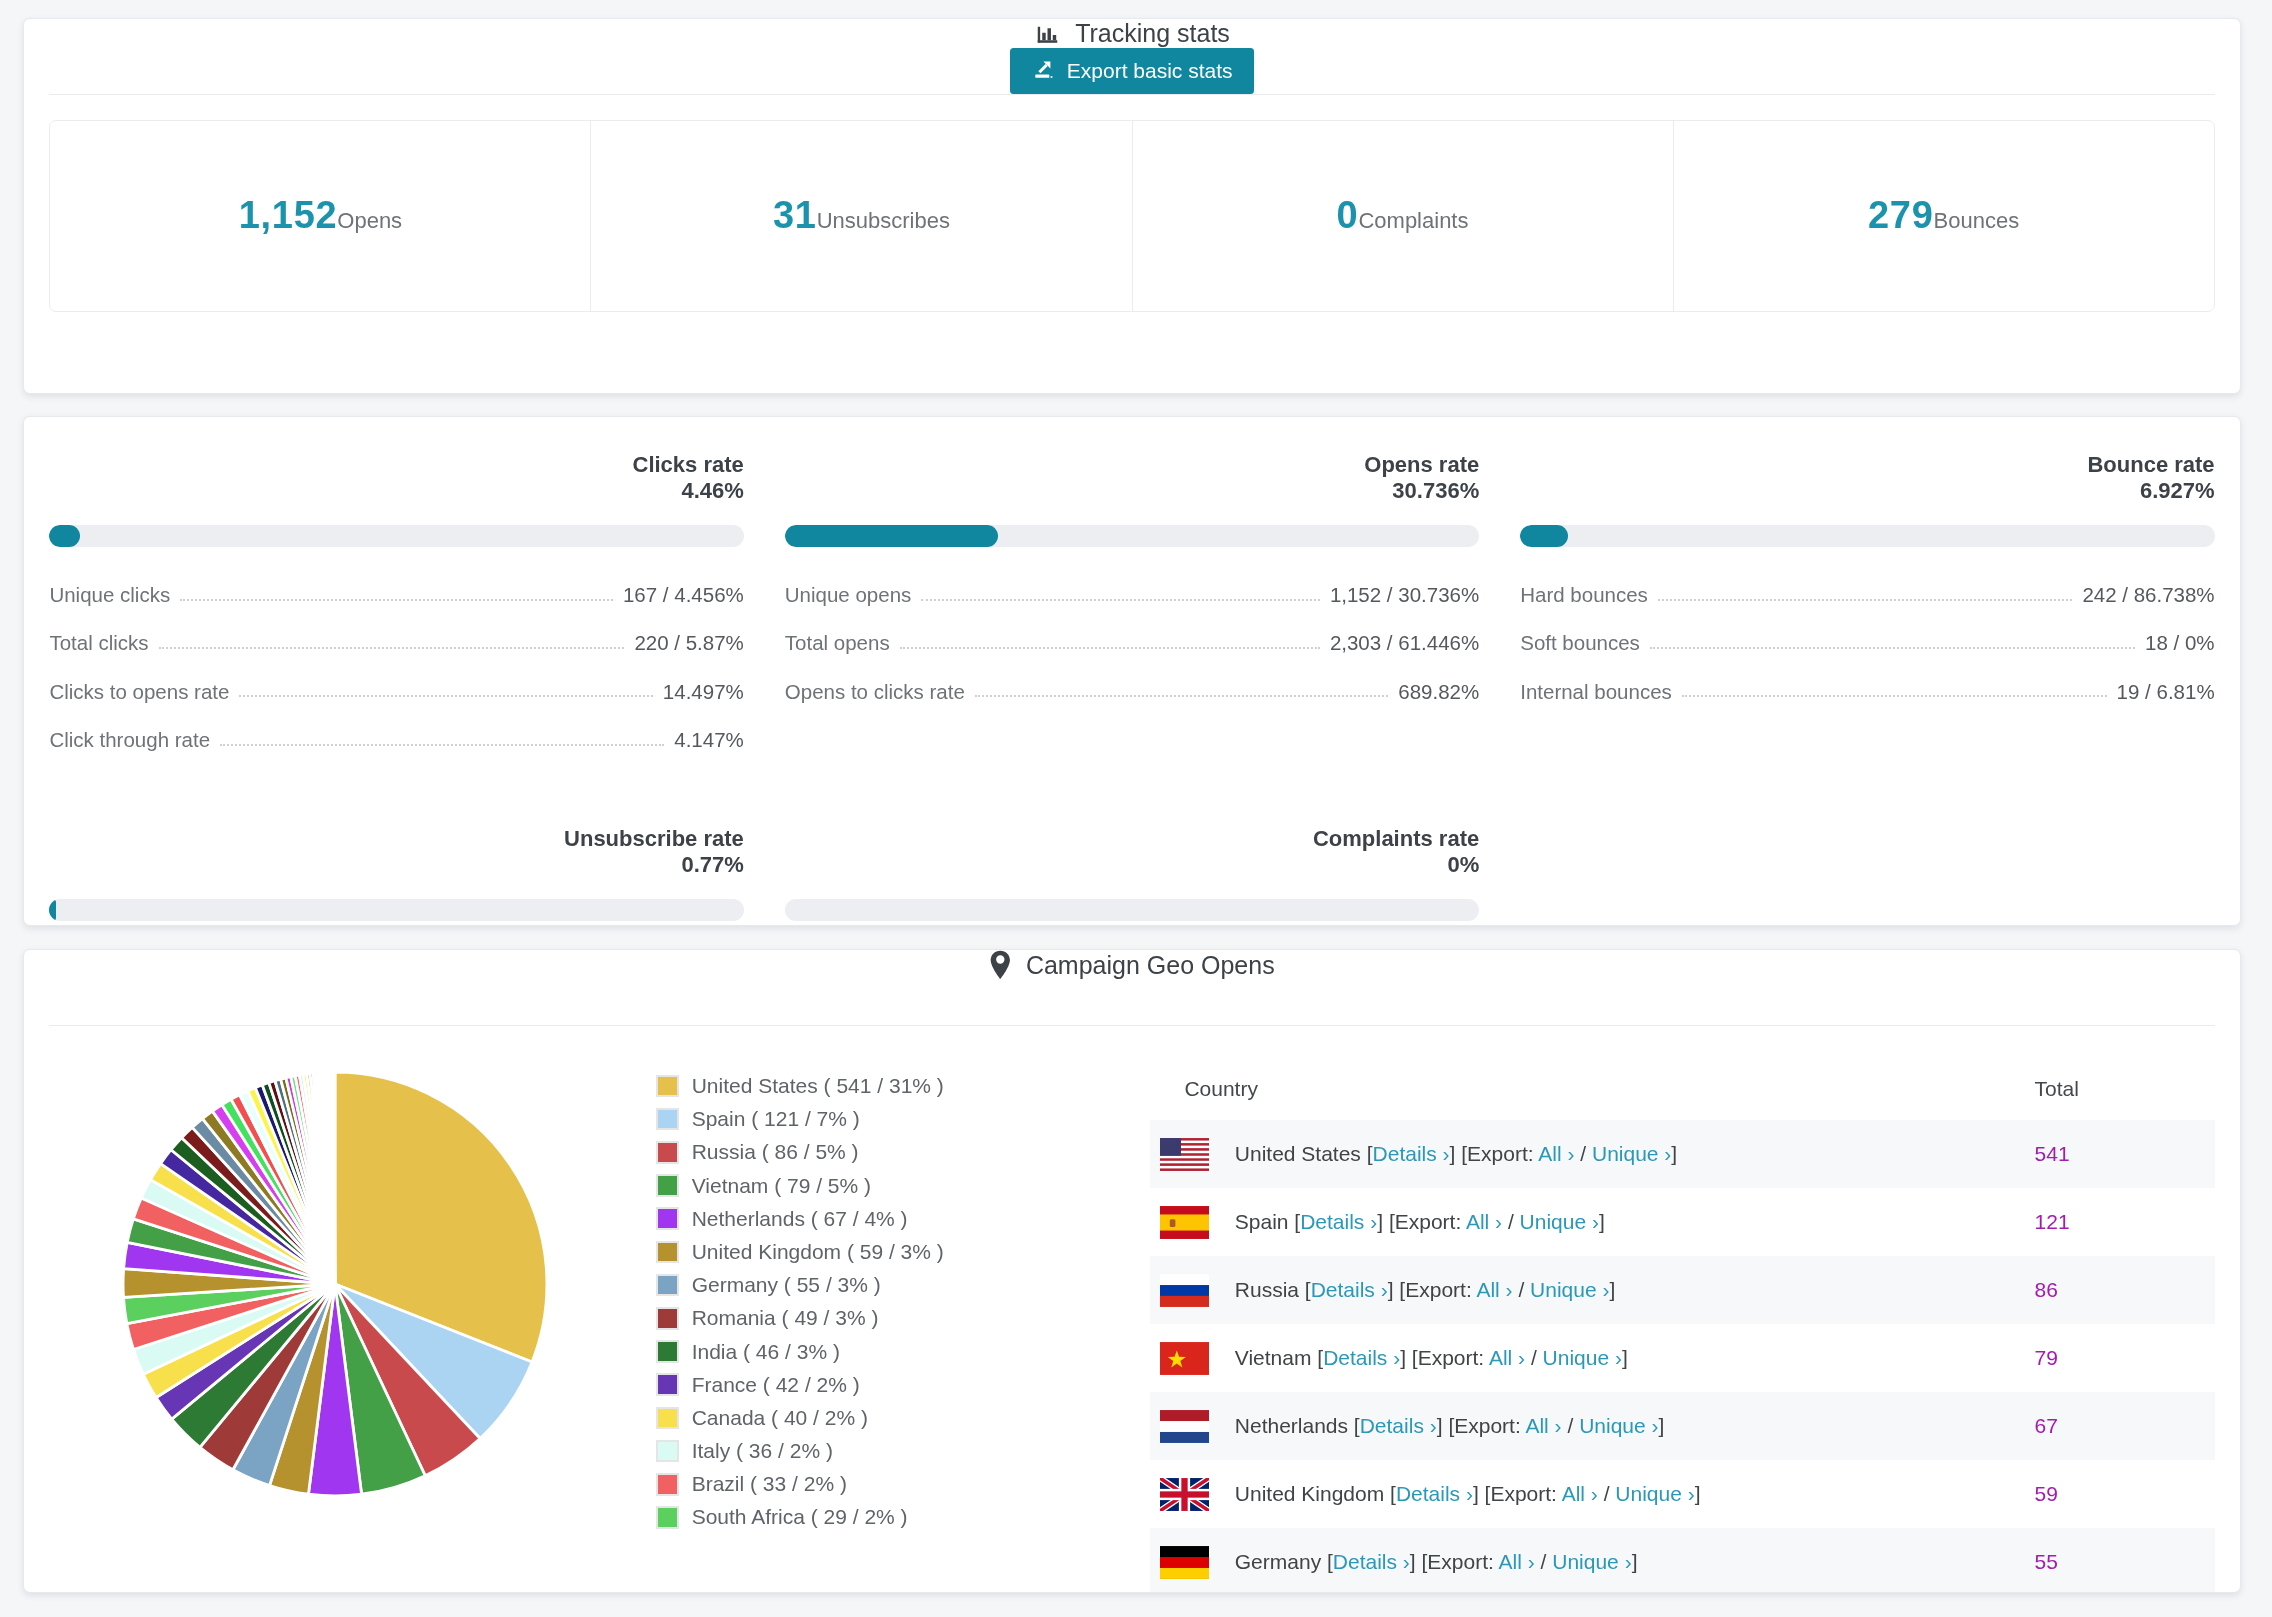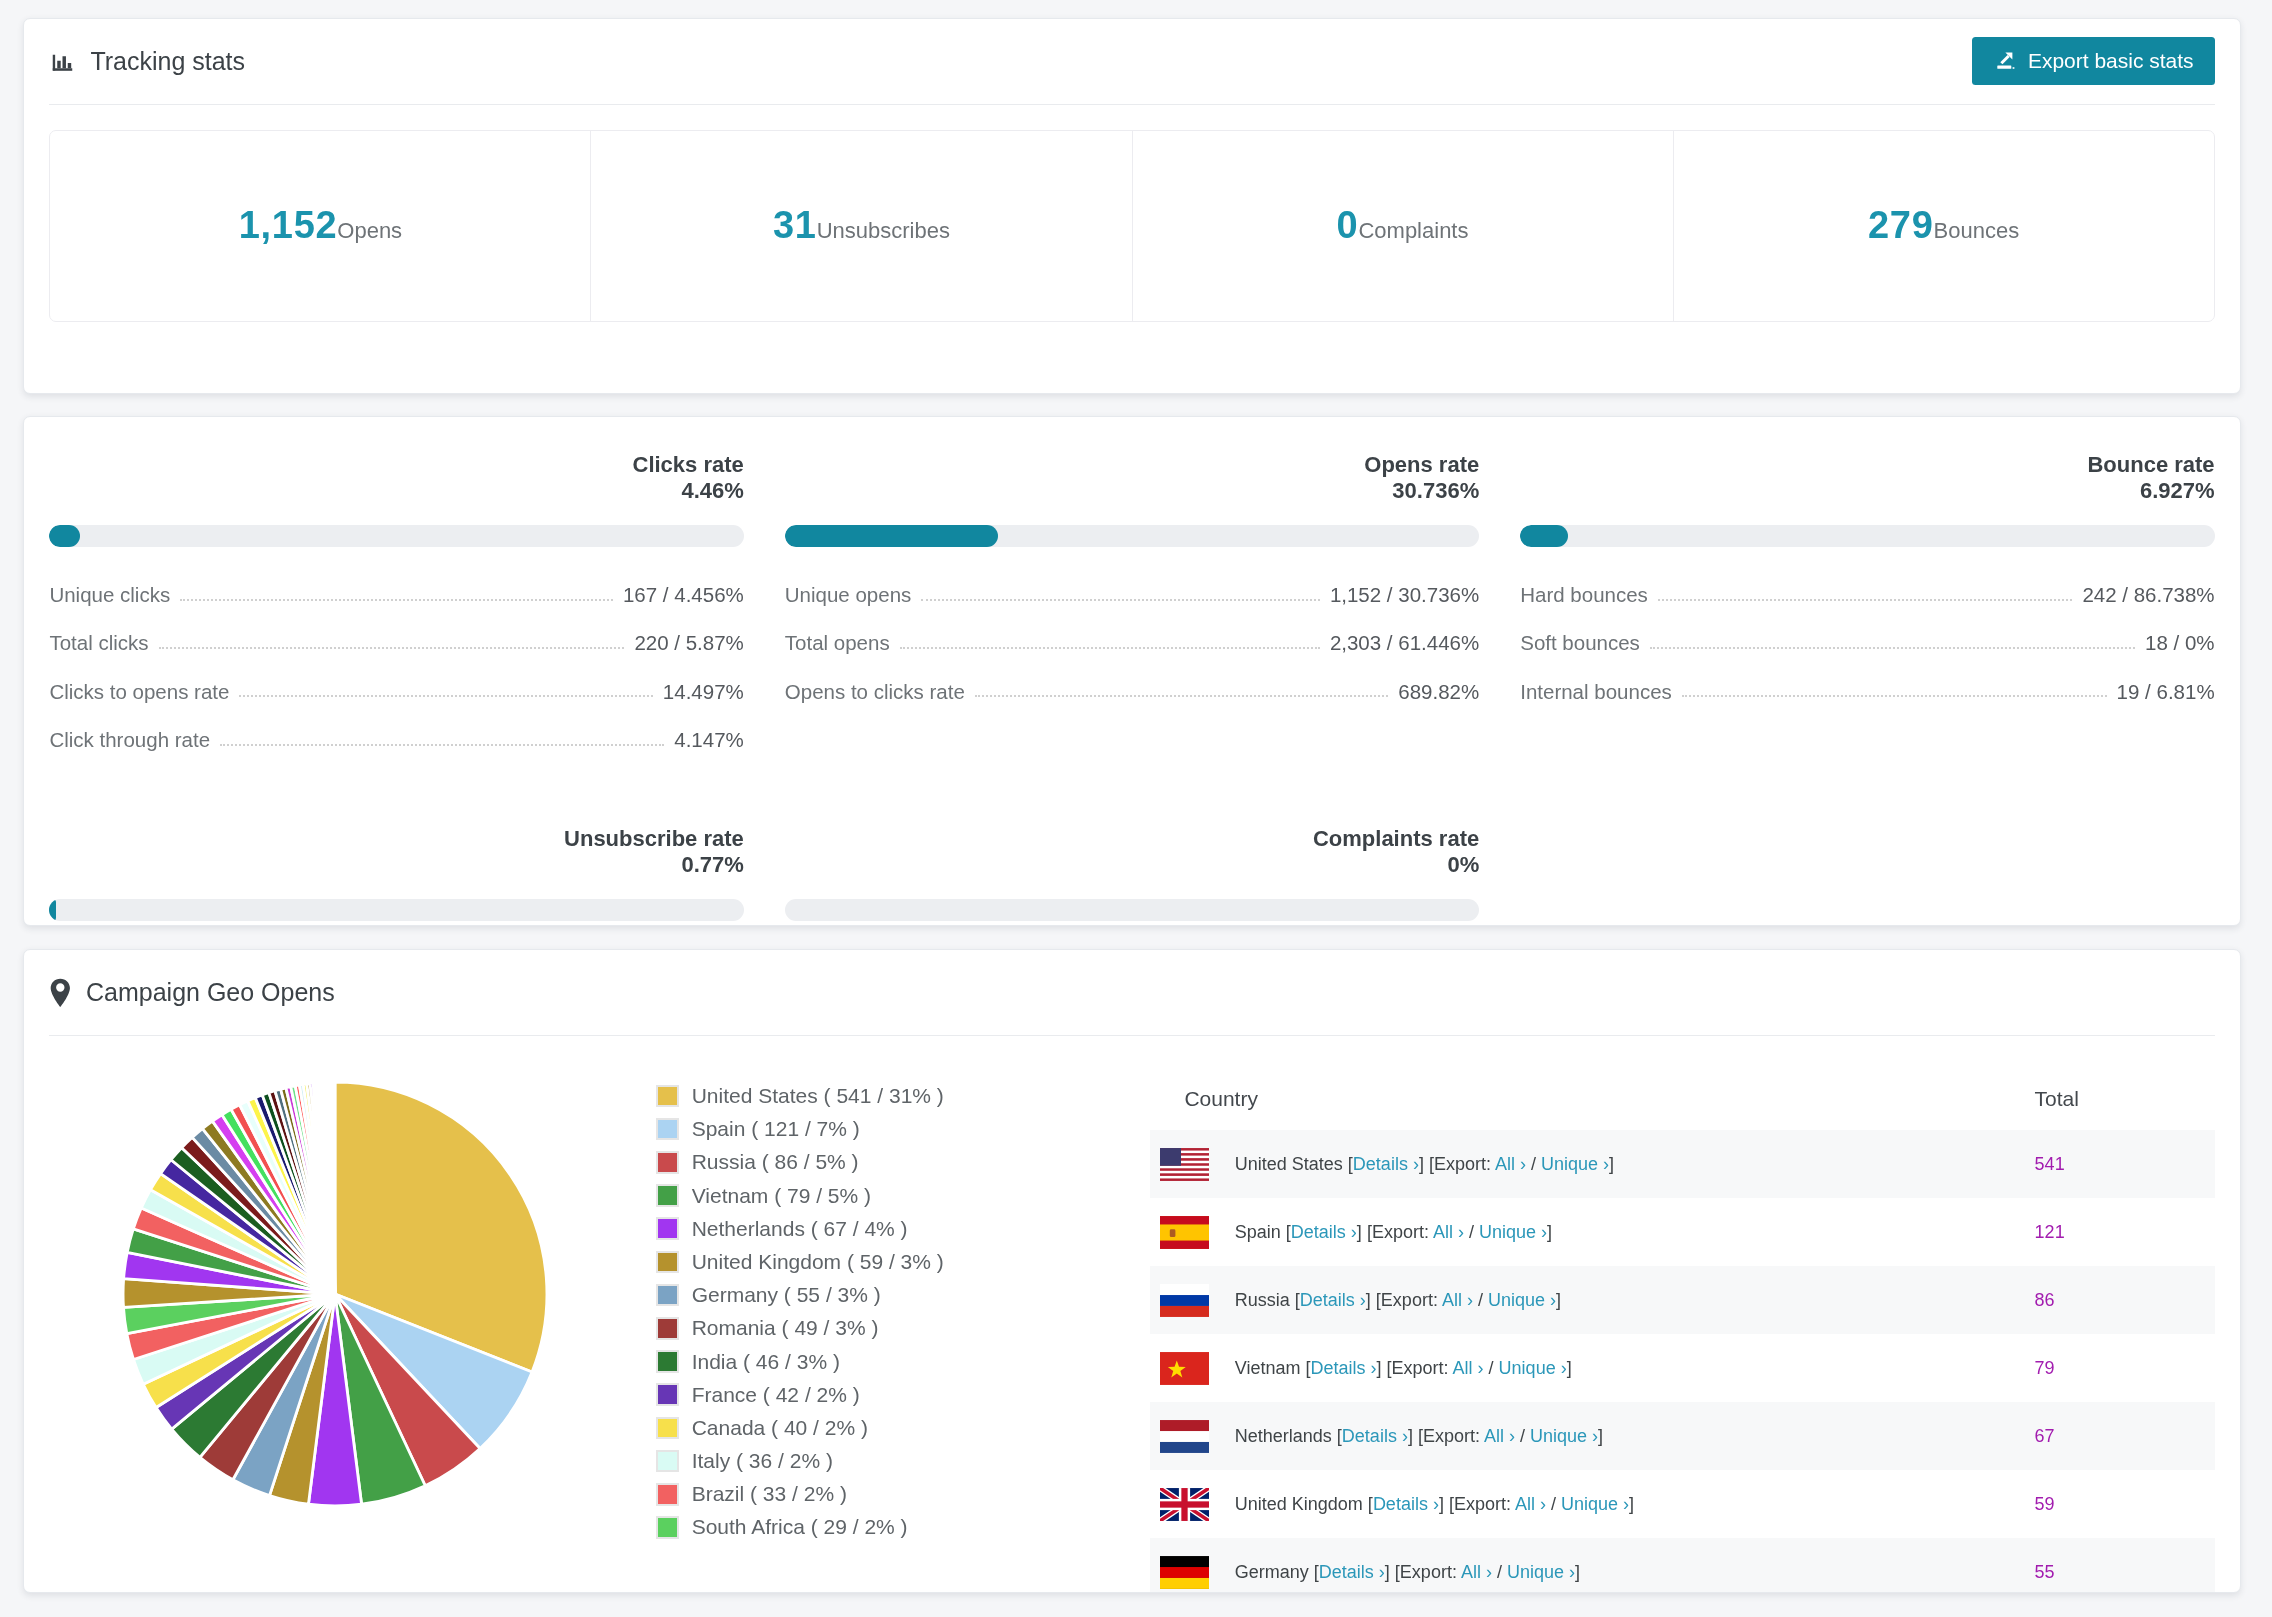--- a/index.html
+++ b/index.html
@@ -19,23 +19,24 @@
     border-radius: 7px;
     box-shadow: 0 2.1px 6.4px rgba(40,50,70,.10);
     padding: 0 25.4px;
     overflow: hidden;
   }
   .card-tracking { top: 17.6px;  height: 376px; }
   .card-rates    { top: 416px; height: 510px; }
   .card-geo      { top: 949px; height: 644px; }
 
   .card-head {
-    height: 86px;
+    height: 76px;
     display: flex; align-items: center; justify-content: space-between;
     border-bottom: 0.7px solid var(--divider, #e9ebee);
+    flex-direction: column;
   }
   .card-title { display: flex; align-items: center; gap: 14px;
     font-size: 25px; color: var(--text-dark, #3c4247); }
   .card-title svg { display: block; }
 
   .export-btn {
     display: flex; align-items: center; gap: 11.3px;
     background: var(--accent, #11879f);
     color: #fff; border: none; border-radius: 3.5px;
     font-family: inherit; font-size: 21px;
@@ -77,21 +78,21 @@
   .pie-area svg { display: block; margin: 39px 0 0 67px; }
   .legend { width: 494px; padding-top: 48px; }
   .legend-item { display: flex; align-items: center; margin-bottom: 9.2px; }
   .swatch { width: 22.6px; height: 22.6px; border: 2.8px solid #e5e5e5; margin-right: 12.7px; flex: none; }
   .legend-label { font-size: 21px; color: #5f6468; white-space: nowrap; }
 
   .geo-table { flex: 1; padding-top: 32px; }
   .geo-thead { display: flex; align-items: center; height: 62px; padding: 0 14px 0 34px;
     font-size: 21px; color: #43484d; }
   .geo-row { display: flex; align-items: center; height: 68px; padding: 0 14px 0 10px;
-    font-size: 18px; }
+    font-size: 21px; }
   .geo-row:nth-child(odd) { background: var(--row-alt, #f7f8f9); }
   .flag { width: 49px; height: 33px; margin-right: 25.4px; flex: none; }
   .flag svg { display: block; }
   .geo-country { color: #3f4447; white-space: nowrap; }
   .lnk { color: var(--link, #2b97b9); text-decoration: none; cursor: pointer; }
   .col-total { width: 166px; flex: none; margin-left: auto; }
   .geo-total-cell { width: 166px; flex: none; margin-left: auto; color: #a21caf; }
 </style>
 </head>
 <body>

